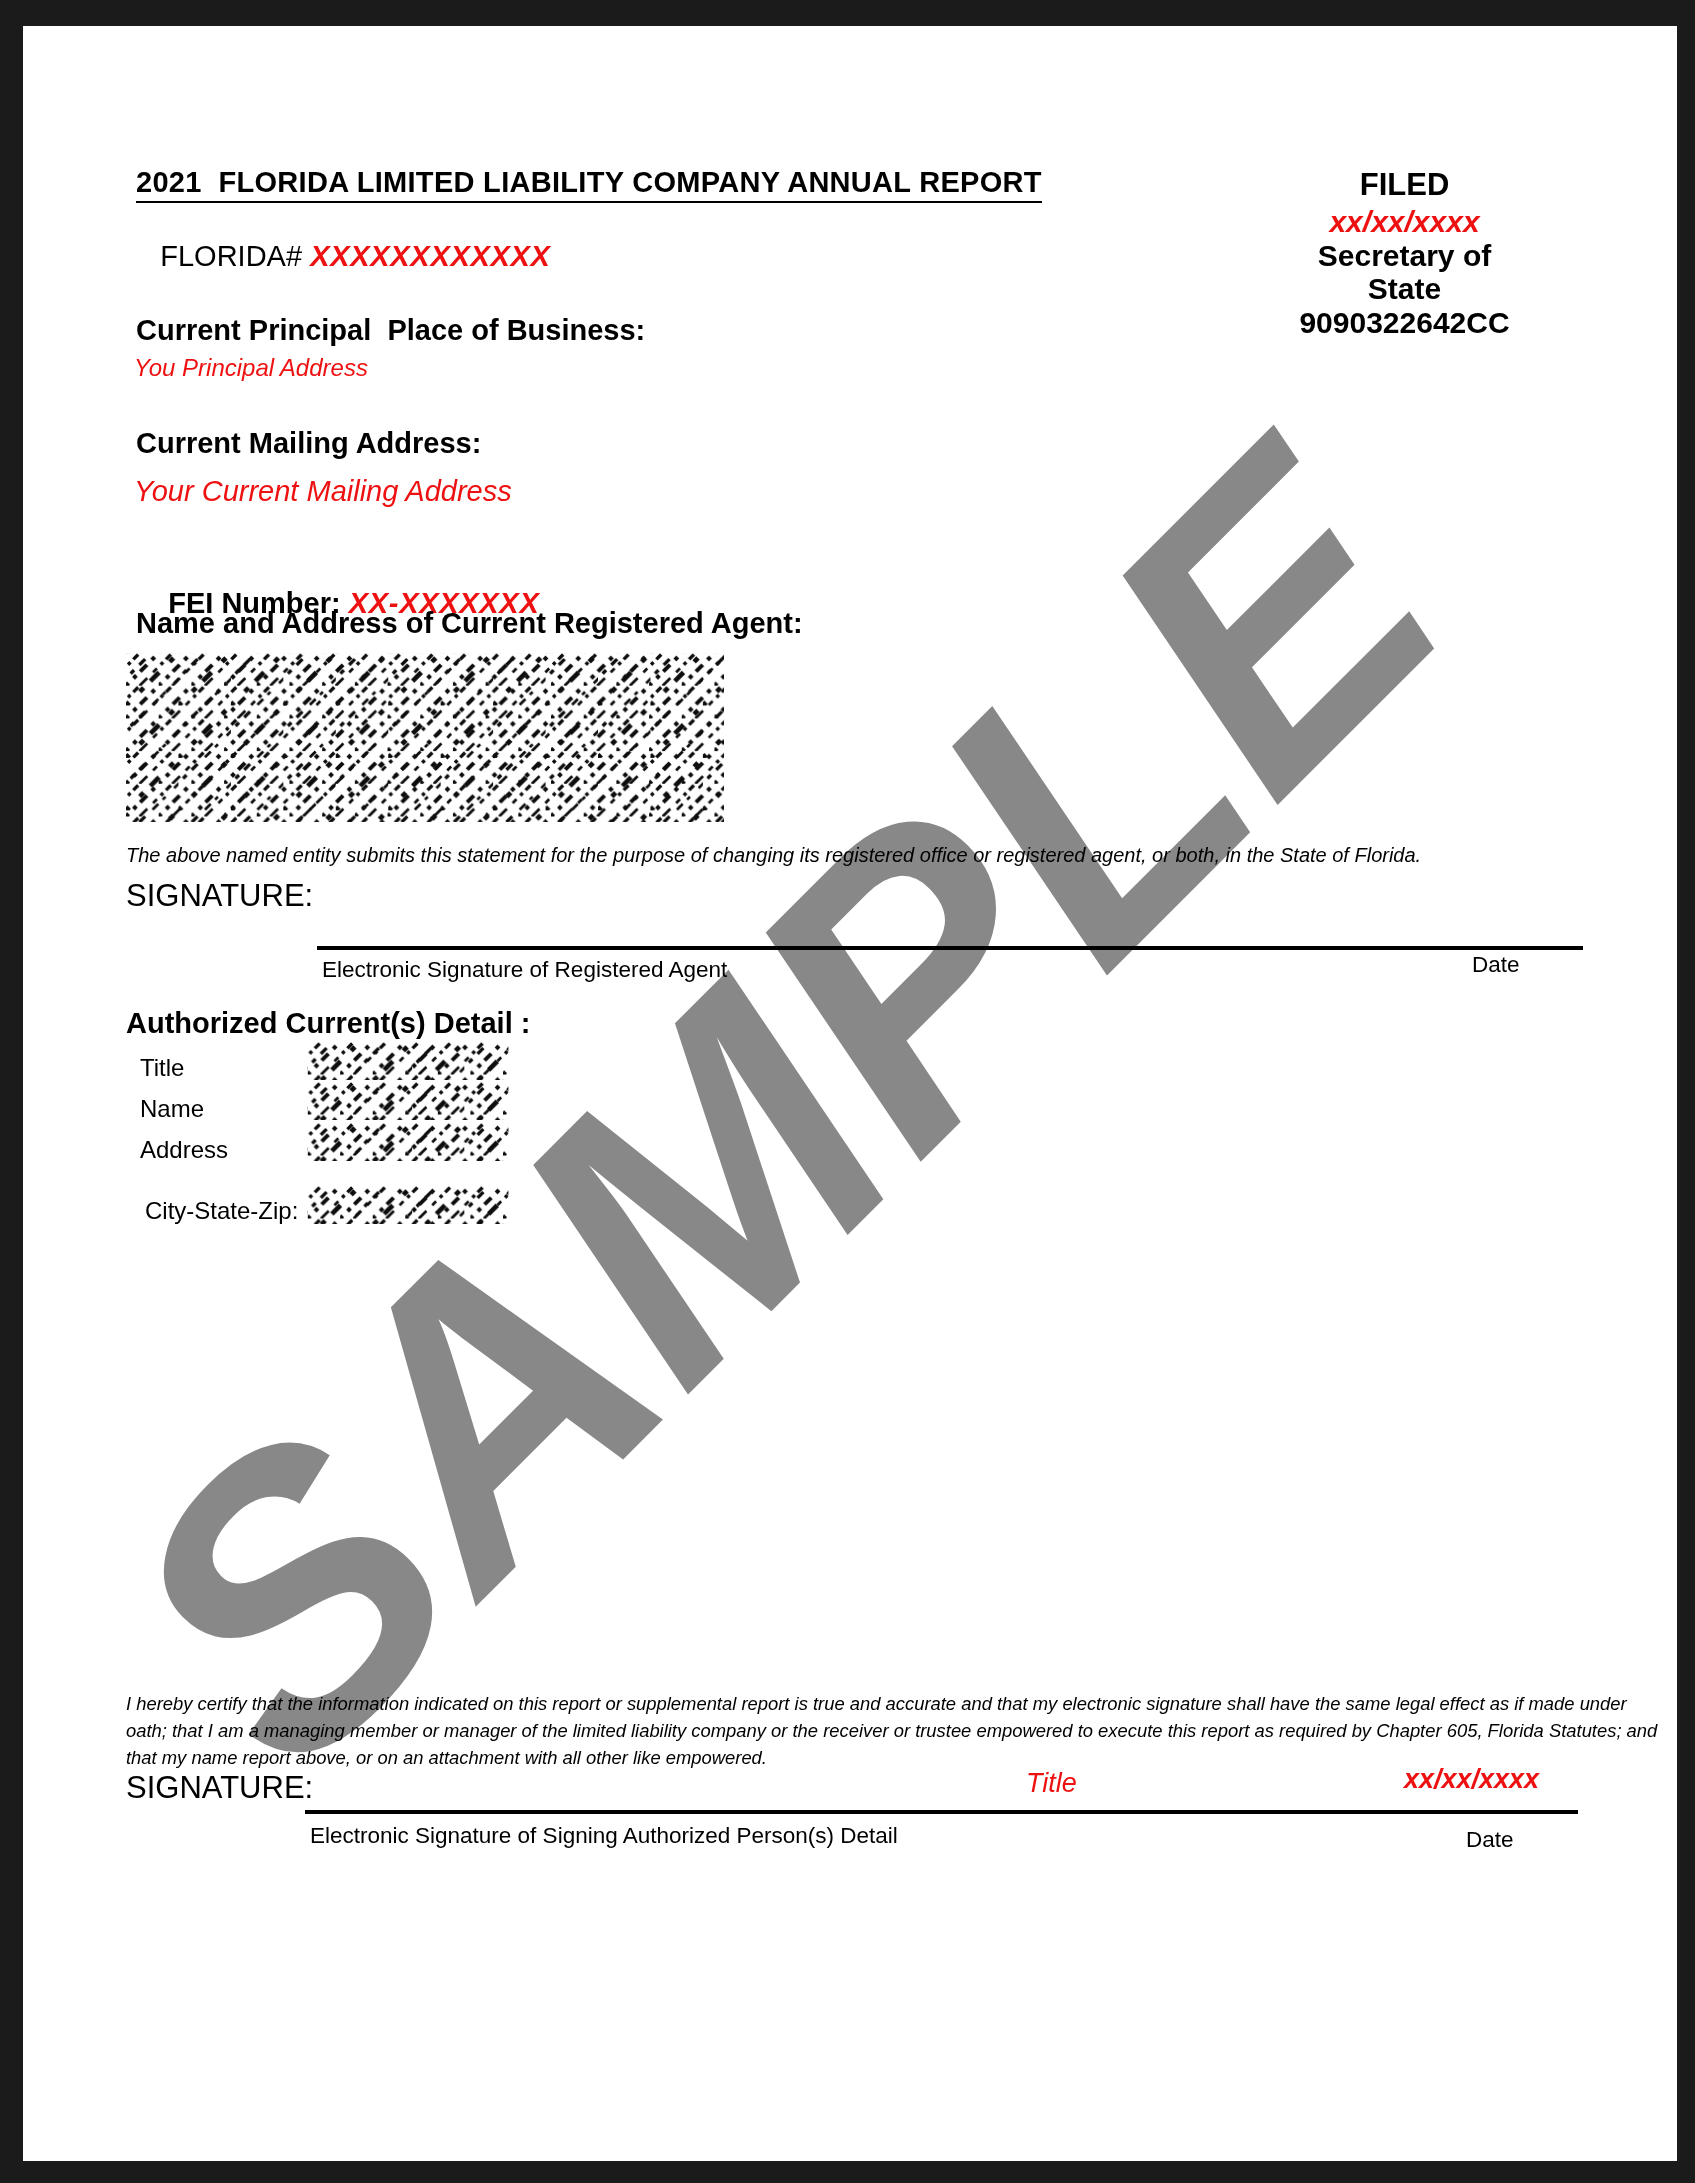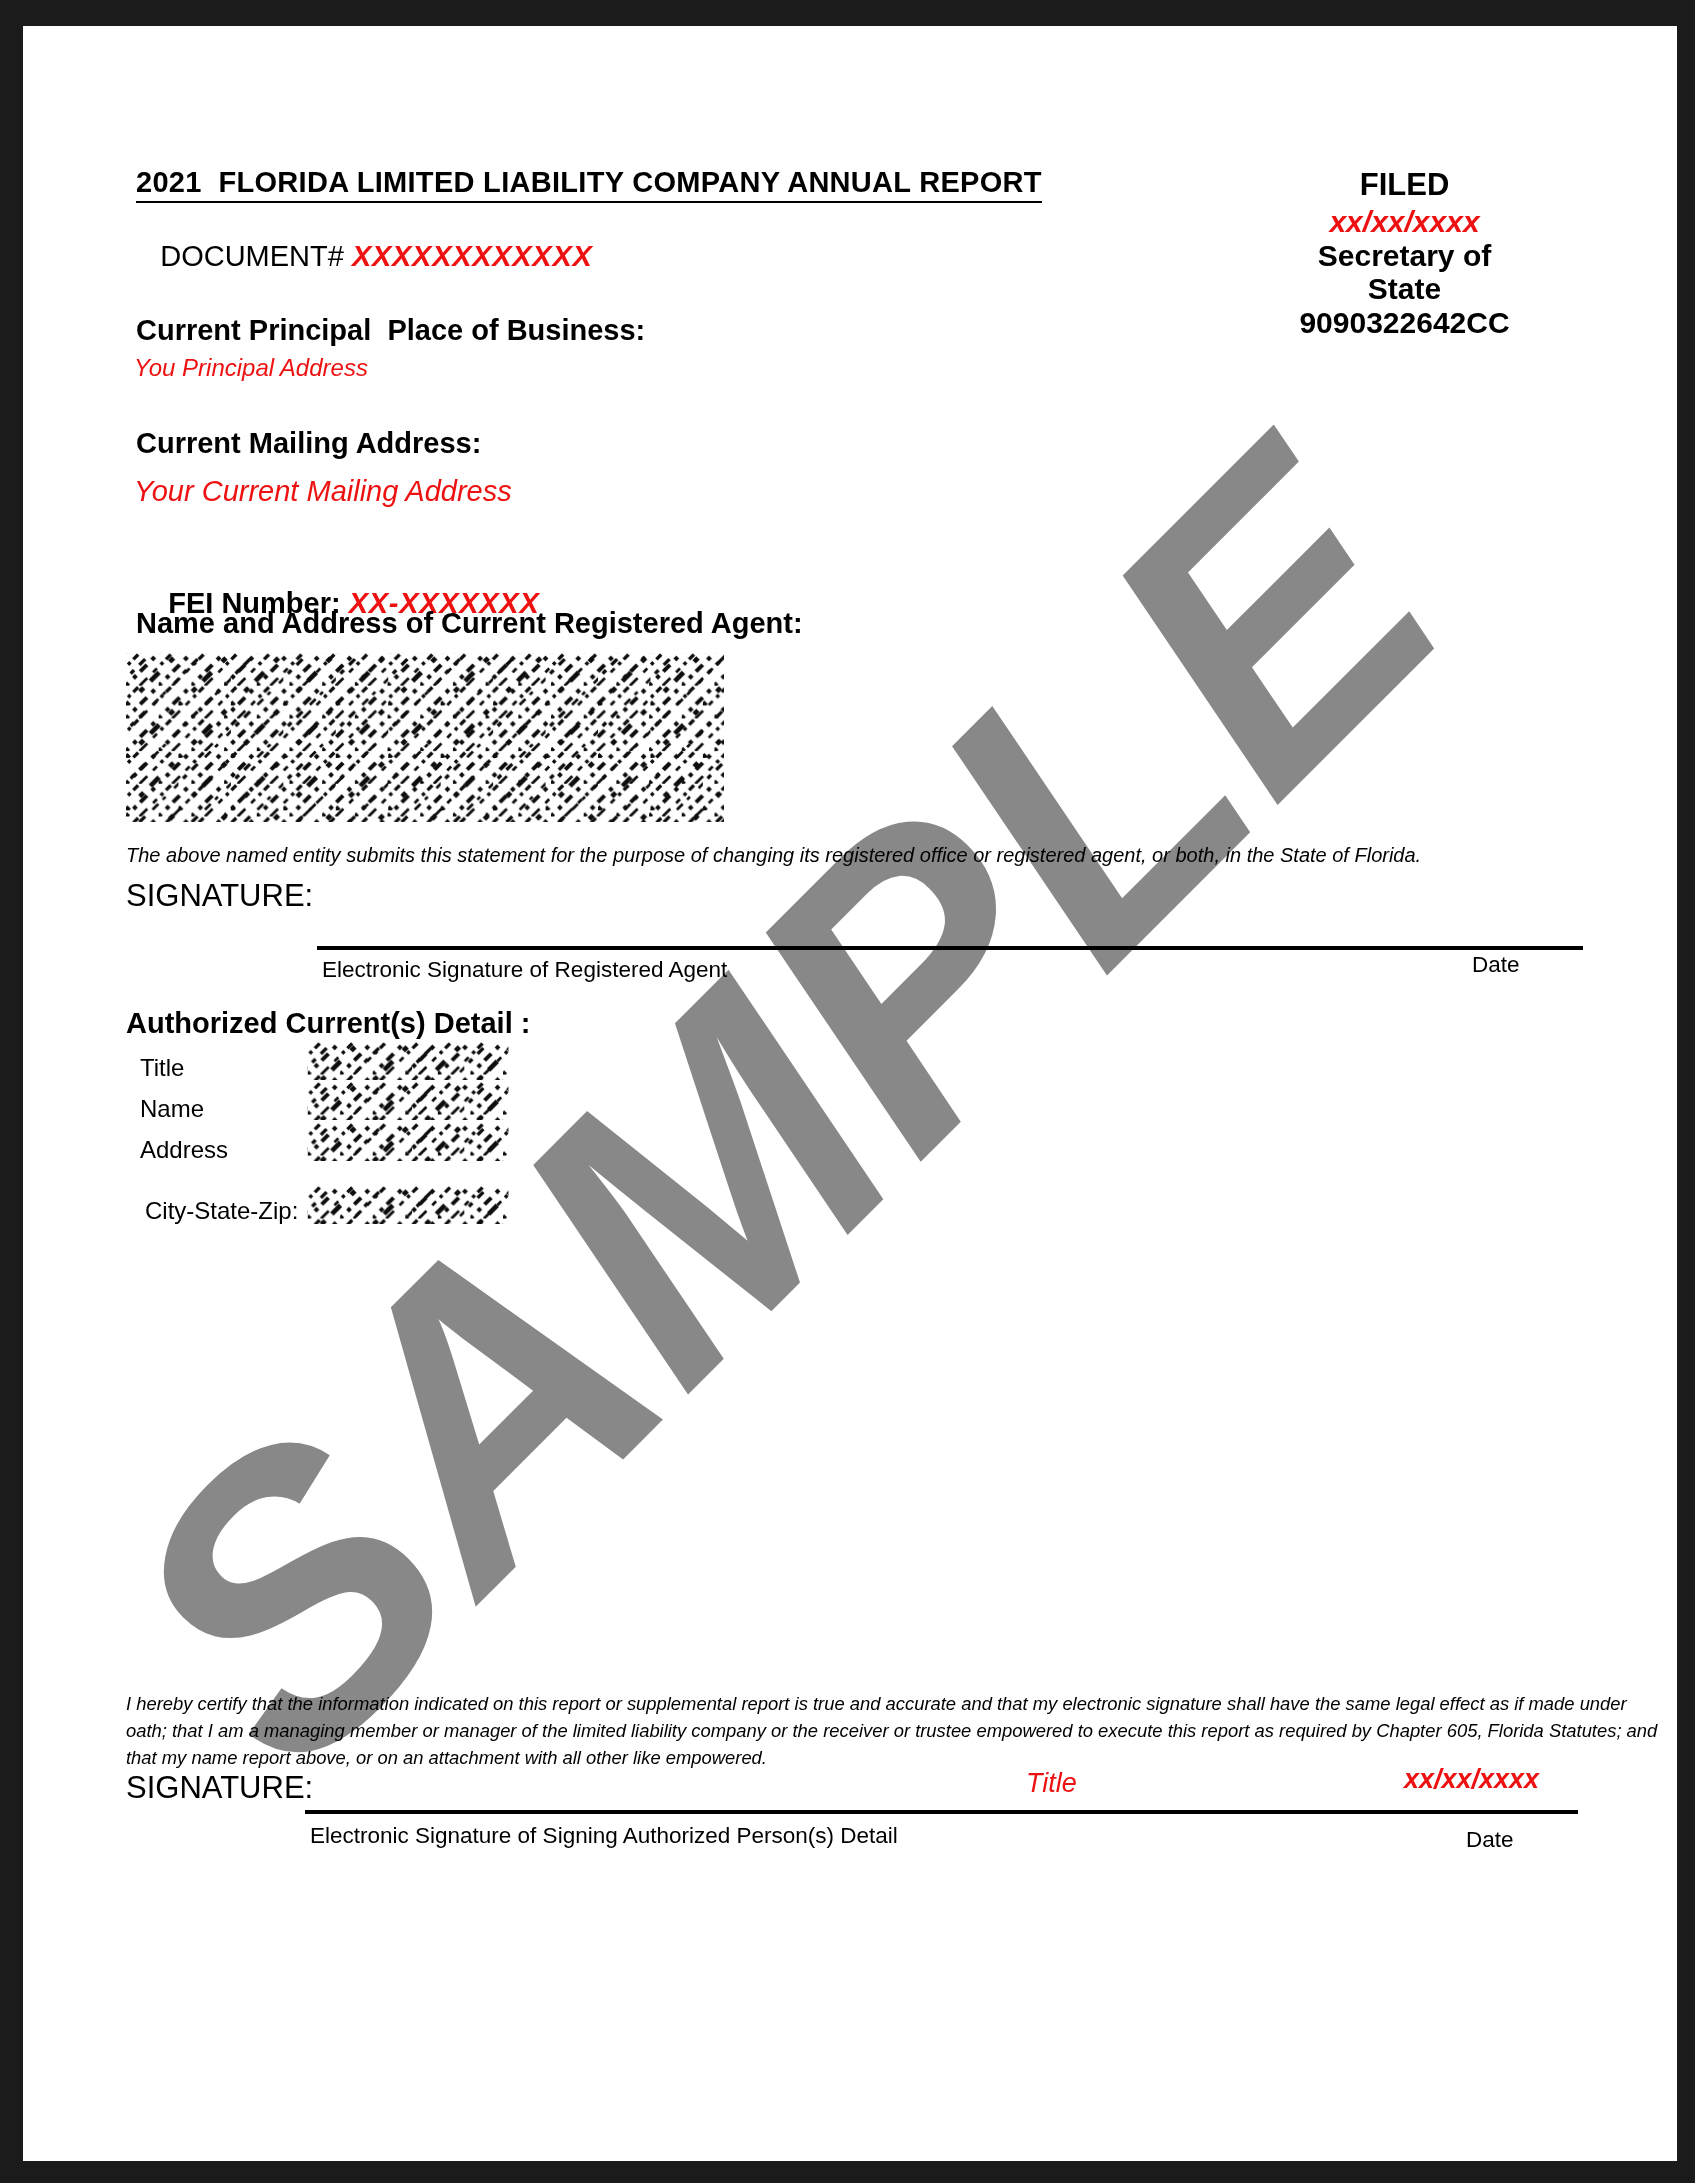--- a/index.html
+++ b/index.html
@@ -92,21 +92,21 @@
 
   <div class="filed-block">
     <div class="filed-label">FILED</div>
     <div class="filed-date">xx/xx/xxxx</div>
     <div class="filed-sec">Secretary of</div>
     <div class="filed-sec">State</div>
     <div class="filed-code">9090322642CC</div>
   </div>
 
   <div class="abs row-document">
-    <span>DOCUMENT#</span><span> </span><span class="doc-value">XXXXXXXXXXXX</span>
+    <span>FLORIDA#</span><span> </span><span class="doc-value">XXXXXXXXXXXX</span>
   </div>
 
 
   <div class="abs row-principal">Current Principal  Place of Business:</div>
   <div class="abs row-youaddr">You Principal Address</div>
 
   <div class="abs row-mailing">Current Mailing Address:</div>
   <div class="abs row-yourmail">Your Current Mailing Address</div>
 
   <div class="abs row-fei">

